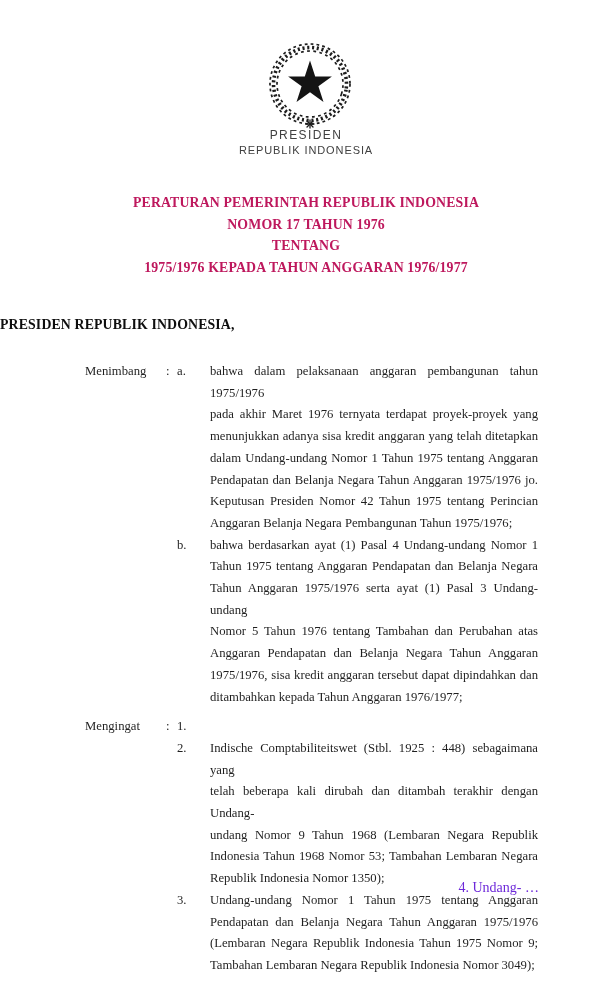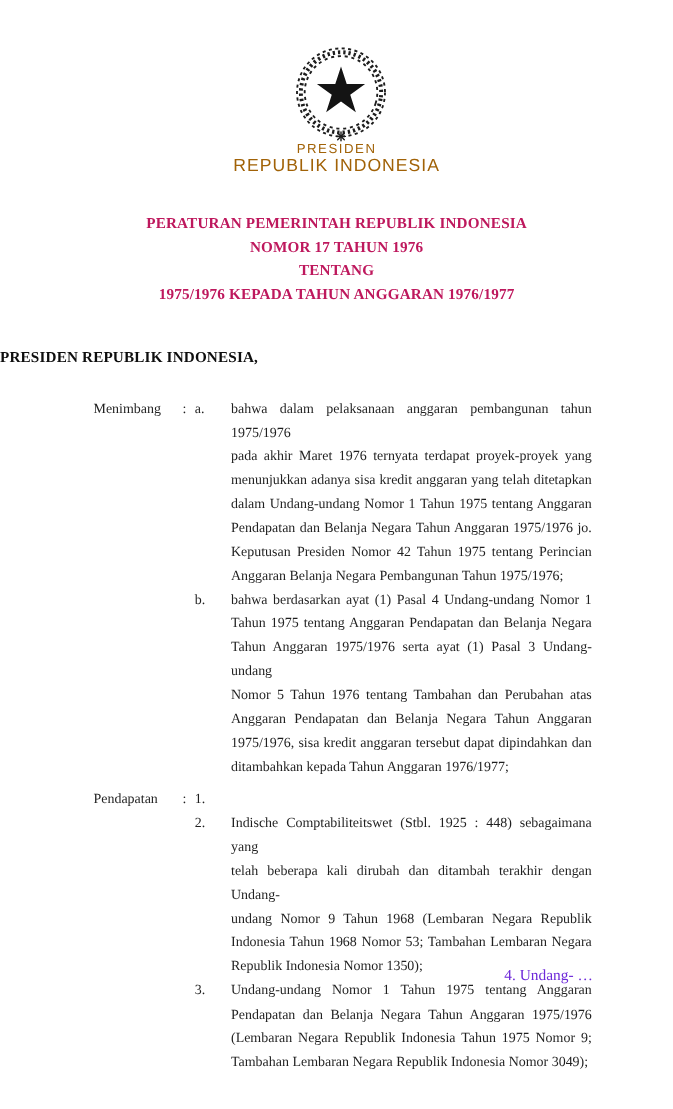--- a/index.html
+++ b/index.html
@@ -14,24 +14,24 @@
   
   .emblem{
     position:absolute;top:42px;left:263px;
     width:94px;height:88px;
   }
   
   .header-text{
     position:absolute;top:128px;left:0;right:0;
     text-align:center;
     font-family:"Liberation Sans", sans-serif;
-    color:#a16207;
+    color:#404040;
   }
   .header-line1{font-size:12px;line-height:15px;letter-spacing:1.4px;}
-  .header-line2{font-size:16px;line-height:15px;letter-spacing:0.9px;}
+  .header-line2{font-size:11px;line-height:15px;letter-spacing:0.9px;}
   
   .title-block{
     position:absolute;top:192px;left:0;right:0;
     text-align:center;
     font-weight:bold;
     font-size:13.8px;line-height:21.7px;
     letter-spacing:0.15px;
     color:#be185d;
   }
   .opening{
@@ -129,21 +129,21 @@
             <div class="line">Tahun Anggaran 1975/1976 serta ayat (1) Pasal 3 Undang-undang</div>
             <div class="line">Nomor 5 Tahun 1976 tentang Tambahan dan Perubahan atas</div>
             <div class="line">Anggaran Pendapatan dan Belanja Negara Tahun Anggaran</div>
             <div class="line">1975/1976, sisa kredit anggaran tersebut dapat dipindahkan dan</div>
             <div class="line last">ditambahkan kepada Tahun Anggaran 1976/1977;</div>
           </div>
   </div>
       </div>
       <div class="section gap">
         <div class="item-row">
-    <div class="col-label">Pendapatan</div>
+    <div class="col-label">Mengingat</div>
     <div class="col-colon">:</div>
     <div class="col-marker">1.</div>
   </div>
         <div class="item-row">
     <div class="col-label"></div>
     <div class="col-colon"></div>
     <div class="col-marker">2.</div>
     <div class="col-text">
             <div class="line">Indische Comptabiliteitswet (Stbl. 1925 : 448) sebagaimana yang</div>
             <div class="line">telah beberapa kali dirubah dan ditambah terakhir dengan Undang-</div>

